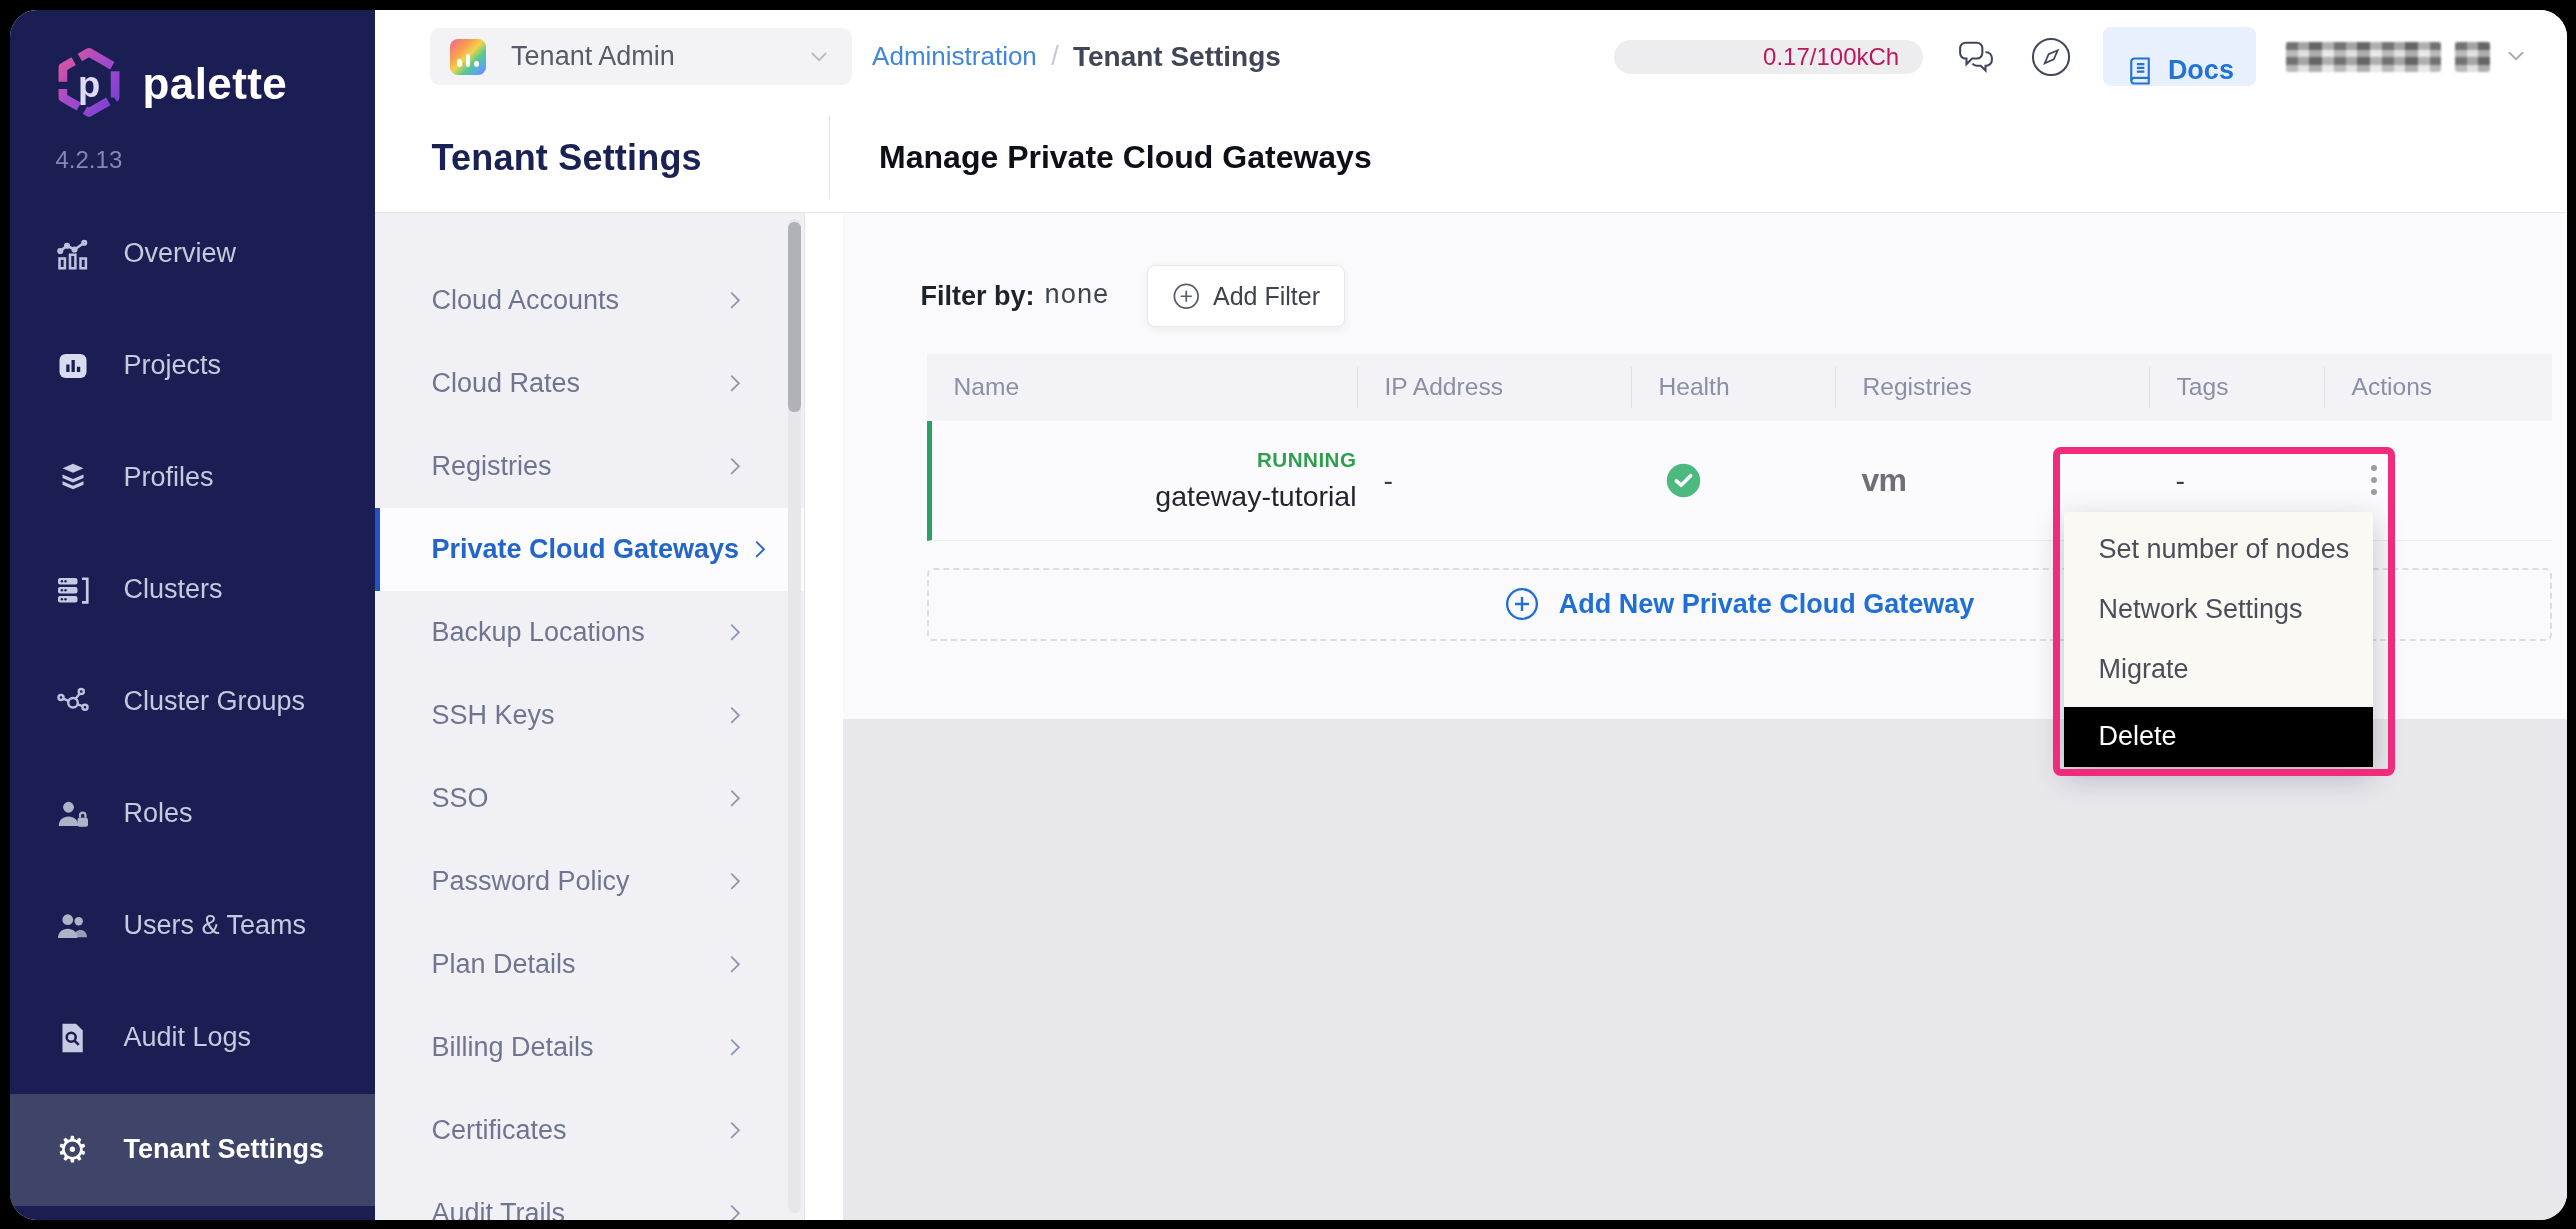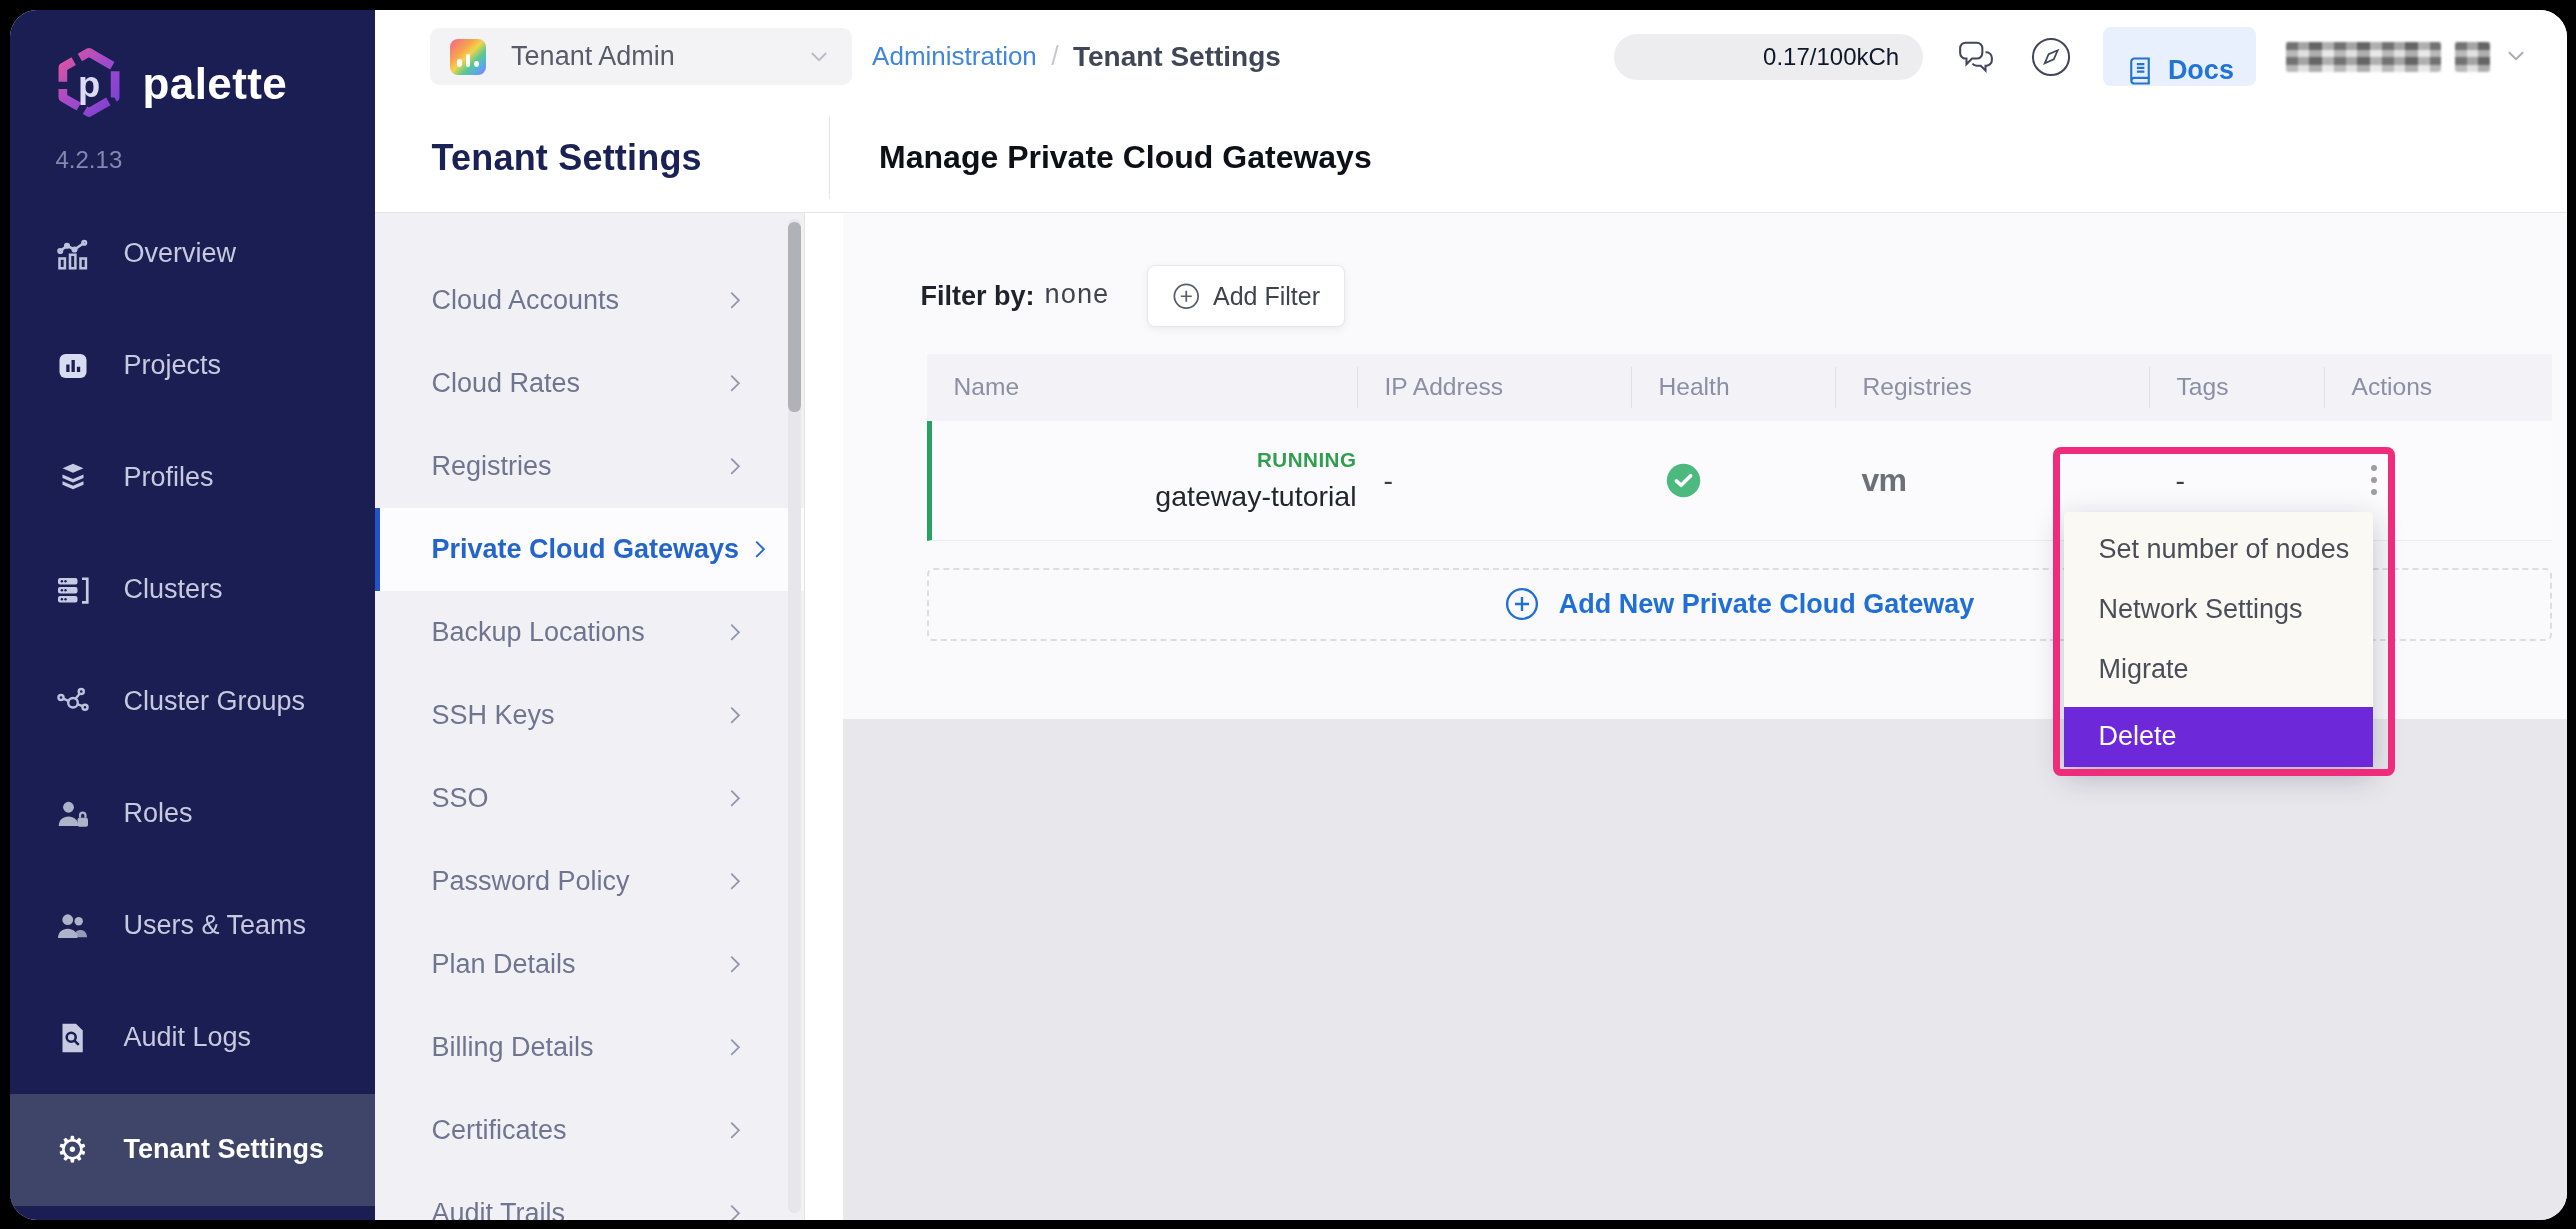--- a/index.html
+++ b/index.html
@@ -27,21 +27,21 @@
   .scope { width:422px; height:57px; background:#F3F3F6; border-radius:9.5px; display:flex; align-items:center; padding:0 20.6px; cursor:pointer; flex-shrink:0; }
   .scope-ico { width:36px; height:36px; border-radius:8px; background:linear-gradient(135deg,#F06292 0%,#F8A14E 32%,#F3D34A 48%,#59C98F 66%,#58A8F0 84%,#9C6CF0 100%); display:flex; align-items:flex-end; justify-content:center; gap:4px; padding-bottom:7.1px; flex-shrink:0; }
   .scope-ico i { display:block; width:4.8px; background:#fff; border-radius:2.4px; }
   .scope-lbl { margin-left:25px; font-size:27px; color:#575C68; }
   .scope-chev { margin-left:auto; }
   .crumbs { display:flex; align-items:center; margin-left:20.6px; white-space:nowrap; }
   .crumb-link { color:#4086DD; font-size:26px; cursor:pointer; }
   .crumb-sep { color:#C6C9D2; font-size:27px; margin:0 14.3px; }
   .crumb-cur { color:#404656; font-size:28px; font-weight:700; }
   .top-right { margin-left:auto; display:flex; align-items:center; gap:30px; }
-  .usage-pill { width:309px; height:46px; background:#EDEDF0; border-radius:25px; display:flex; align-items:center; justify-content:flex-end; padding-right:24px; color:#0f172a; font-size:24px; }
+  .usage-pill { width:309px; height:34px; background:#EDEDF0; border-radius:25px; display:flex; align-items:center; justify-content:flex-end; padding-right:24px; color:#be185d; font-size:24px; }
   .icon-btn { background:none; border:none; cursor:pointer; display:flex; align-items:center; }
   .docs-btn { height:59px; background:#E7F0FC; border:none; border-radius:8px; display:flex; align-items:flex-end; gap:12.7px; padding:0 22px; cursor:pointer; }
   .docs-lbl { color:#2173D6; font-size:27px; font-weight:700; }
   .user-menu { display:flex; align-items:center; gap:14.3px; cursor:pointer; }
   .pix { height:30px; border-radius:2.4px; filter:blur(1.3px) contrast(1.05);
     background-image:repeating-linear-gradient(90deg,#8f8f8f 0 12px,#c9c9c9 12px 23px,#7f7f7f 23px 36px,#d6d6d6 36px 48px),repeating-linear-gradient(0deg,rgba(255,255,255,.35) 0 7.1px,rgba(30,30,30,.25) 7.1px 15px);
     background-blend-mode:overlay; }
   .pix-a { width:155px; } .pix-b { width:35px; }
 
   
@@ -84,21 +84,21 @@
   .dash { font-size:28.5px; color:#3A3D46; }
   .vm-logo { font-size:32px; font-weight:700; color:#6F6F79; letter-spacing:-0.8px; }
   .kebab { margin-left:12.7px; background:none; border:none; cursor:pointer; display:flex; flex-direction:column; gap:5.5px; padding:8px; }
   .kebab i { width:6.3px; height:6.3px; border-radius:50%; background:#9B9EA8; }
 
   .dashed-add { position:absolute; left:84px; top:355px; width:1625px; height:73px; border:2.4px dashed #DCDCE2; border-radius:6.3px; display:flex; align-items:center; justify-content:center; gap:19px; cursor:pointer; background:transparent; }
   .dashed-add span { color:#1F6FD6; font-size:27px; font-weight:700; }
 
   .dropdown { position:absolute; left:1221px; top:299px; width:309px; height:255px; background:#FAF9F4; border-radius:3.2px; box-shadow:0 9.5px 30px rgba(25,25,60,.25); z-index:6; display:flex; flex-direction:column; padding-top:8px; }
   .dd-item { height:60px; display:flex; align-items:center; padding-left:35px; font-size:27px; color:#4B4E58; cursor:pointer; }
-  .dd-item.danger { height:60px; background:#6d28d9; color:#fff; margin-top:auto; }
+  .dd-item.danger { height:60px; background:#000000; color:#fff; margin-top:auto; }
 
   .pink-box { position:absolute; left:1210px; top:234px; width:342px; height:329px; border:7.1px solid #EE2C7B; border-radius:8px; z-index:10; pointer-events:none; }
 
   svg { display:block; }
 </style>
 </head>
 <body>
 
 <div class="frame">
 

